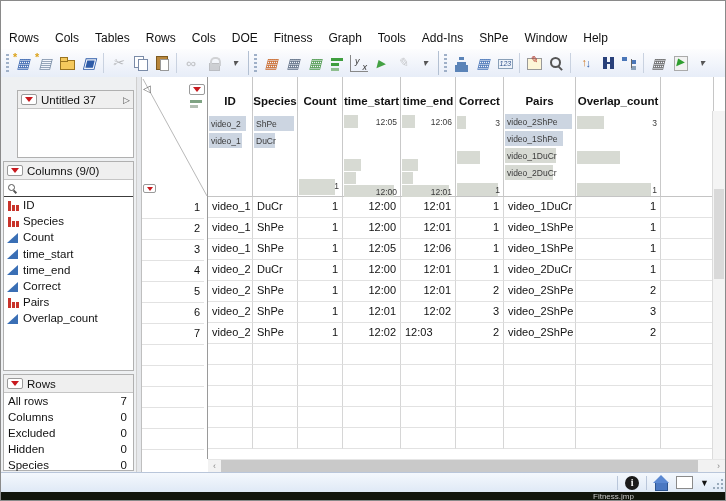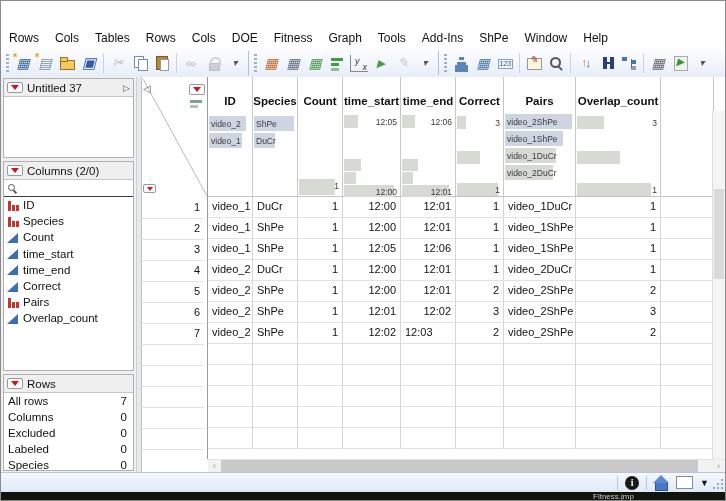--- a/index.html
+++ b/index.html
@@ -258,32 +258,32 @@
         <i class="ic ic-run-script"></i>
       </div>
       <div class="tbtn">
         <i class="ic ic-overflow"></i>
       </div>
     </div>
 
   <div class="main">
 
     <div class="sidebar">
-      <div class="panel" id="p1" style="top:1px;height:80px;">
+      <div class="panel" id="p1" style="top:13px;height:68px;margin-left:14px;">
         <div class="phead">
           <span class="rtri"></span>
           <span>Untitled 37</span>
           <span class="parrow">▷</span>
         </div>
       </div>
 
       <div class="panel" id="p2" style="top:84px;height:210px;">
         <div class="phead">
           <span class="rtri"></span>
-          <span>Columns (2/0)</span>
+          <span>Columns (9/0)</span>
         </div>
         <div class="srow">
           <span class="mag"></span>
           <input class="sinput" value="" style="">
         </div>
         <div id="collist">
             <div class="citem">
               <span class="cicon nominal"></span>
               <span>ID</span>
             </div>
@@ -330,21 +330,21 @@
             </div>
             <div class="statrow">
               <span>Columns</span>
               <span>0</span>
             </div>
             <div class="statrow">
               <span>Excluded</span>
               <span>0</span>
             </div>
             <div class="statrow">
-              <span>Labeled</span>
+              <span>Hidden</span>
               <span>0</span>
             </div>
             <div class="statrow">
               <span>Species</span>
               <span>0</span>
             </div>
           </div>
       </div>
     </div>
 

